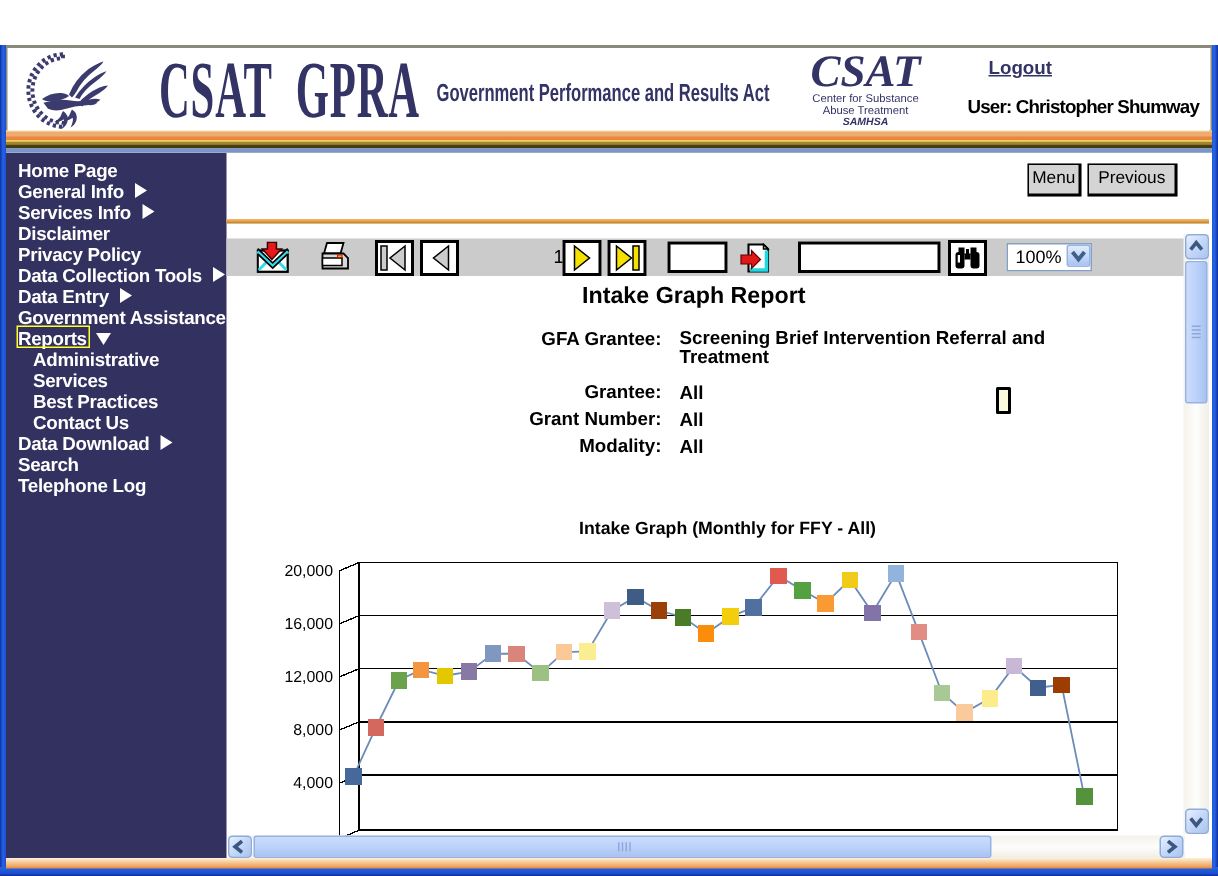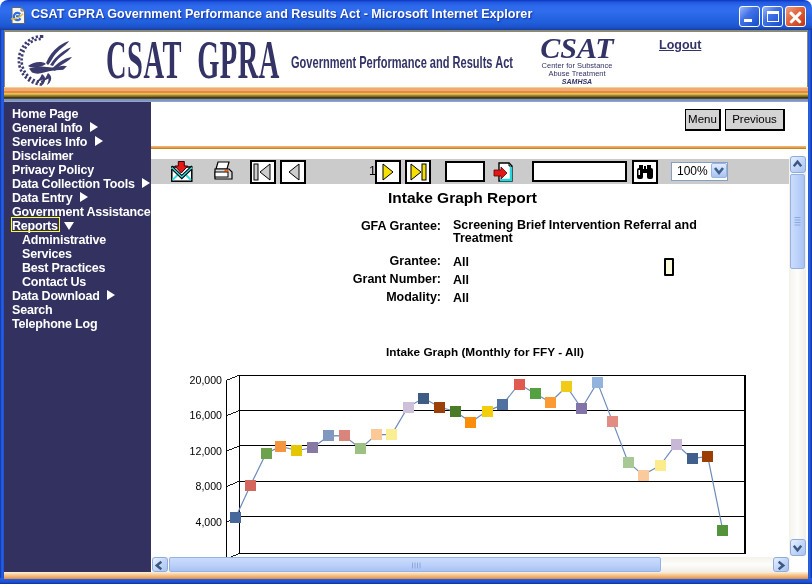--- a/index.html
+++ b/index.html
@@ -76,33 +76,20 @@
 #hsb .sbtn svg { margin-top:0px; }
 .sthumb { position:absolute; border:1px solid #96b2e4; border-radius:2px; background:linear-gradient(90deg,#cadcfc 0%,#bdd2fa 50%,#a8c2f2 100%); }
 .sthumbh { position:absolute; border:1px solid #96b2e4; border-radius:2px; background:linear-gradient(180deg,#cadcfc 0%,#bdd2fa 50%,#a8c2f2 100%); }
 
 
 #footstripe { left:4px; top:572px; width:804px; height:6.5px; background:linear-gradient(180deg,#fdf0dc 0%,#f7cf9f 35%,#f0a868 75%,#e08838 100%); }
 </style>
 </head>
 <body>
 <div id="win">
-  <div id="titlebar" class="abs">
-    <svg id="ieicon" class="abs" viewBox="0 0 17 17">
-      <path d="M3 0.5 h9 l3.5 3.5 v12.5 h-12.5 z" fill="#f6f6f2" stroke="#666" stroke-width="1"></path>
-      <path d="M12 0.5 l3.5 3.5 h-3.5 z" fill="#d0d4da" stroke="#666" stroke-width="0.8"></path>
-      <path d="M11.2 7.2 a3.6 3.6 0 1 0 0.3 4.2" fill="none" stroke="#2e6ee0" stroke-width="2.2"></path>
-      <line x1="7" y1="9.2" x2="11.6" y2="9.2" stroke="#2e6ee0" stroke-width="2"></line>
-      <path d="M2.2 11.8 Q8 13 14.2 6.8" stroke="#e8c040" stroke-width="1.5" fill="none"></path>
-    </svg>
-    <div id="wtitle" class="abs">CSAT GPRA Government Performance and Results Act - Microsoft Internet Explorer</div>
-    <div id="btnmin" class="abs wbtn"></div>
-    <div id="btnmax" class="abs wbtn"></div>
-    <div id="btncls" class="abs wbtn"></div>
-  </div>
 
   <div id="bleft" class="abs"></div>
   <div id="bright" class="abs"></div>
   <div id="bbottom" class="abs"></div>
 
   <div id="header" class="abs">
     <svg class="abs" style="left:10px;top:2px;" width="60" height="54" viewBox="0 0 60 54">
       <g fill="#3b3b6e" stroke="none">
         <path d="M27 2.2 A 23 24 0 0 0 27 50.5 l0.3 -2.6 A 20.4 21.4 0 0 1 27 4.8 Z" fill="none" stroke="#3b3b6e" stroke-width="2.6" stroke-dasharray="2.2 2"></path>
         <path d="M31 29 Q35 19 44 12 Q50 8 54 7 Q53 9 48 13 Q40 19 36 27 Q34 30 33 31 Z"></path>
@@ -117,20 +104,21 @@
     </svg>
     <div id="csatgpra" class="abs">CSAT&nbsp; GPRA</div>
     <div id="gpratag" class="abs">Government Performance and Results Act</div>
     <div id="csatlogo" class="abs">
       <div class="big">CSAT</div>
       <div class="sm">Center for Substance</div>
       <div class="sm">Abuse Treatment</div>
       <div class="it">SAMHSA</div>
     </div>
     <div id="logout" class="abs">Logout</div>
+    <div id="userline" class="abs">User: Christopher Shumway</div>
   </div>
 
   <div id="stripe" class="abs"></div>
 
   <div id="sidebar" class="abs">
     <div class="mi" style="top:5px;">Home Page</div>
     <div class="mi" style="top:19px;">General Info <span class="arr"></span></div>
     <div class="mi" style="top:33px;">Services Info <span class="arr"></span></div>
     <div class="mi" style="top:47px;">Disclaimer</div>
     <div class="mi" style="top:61px;">Privacy Policy</div>

